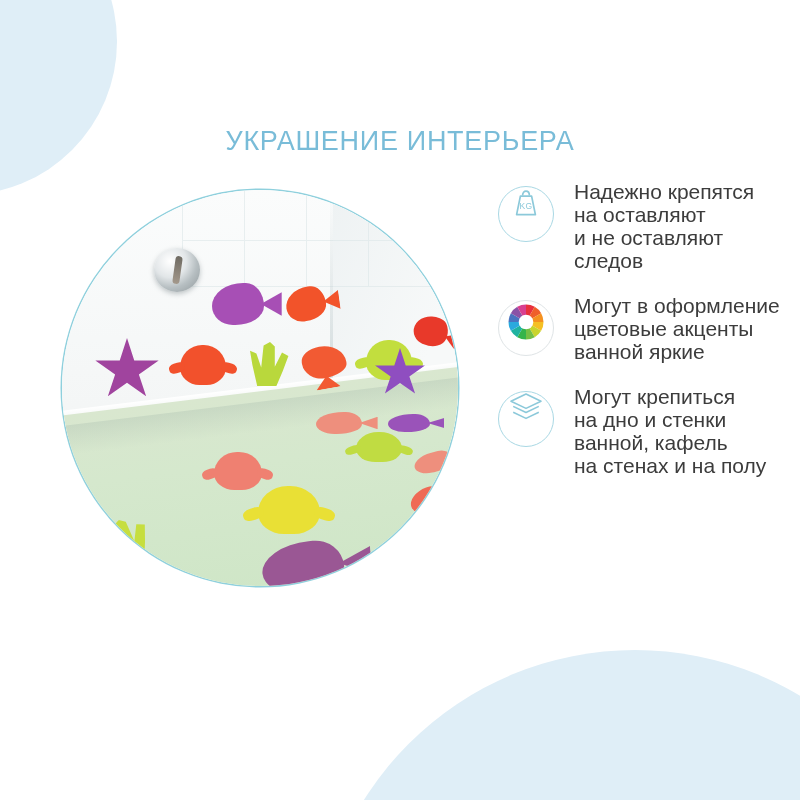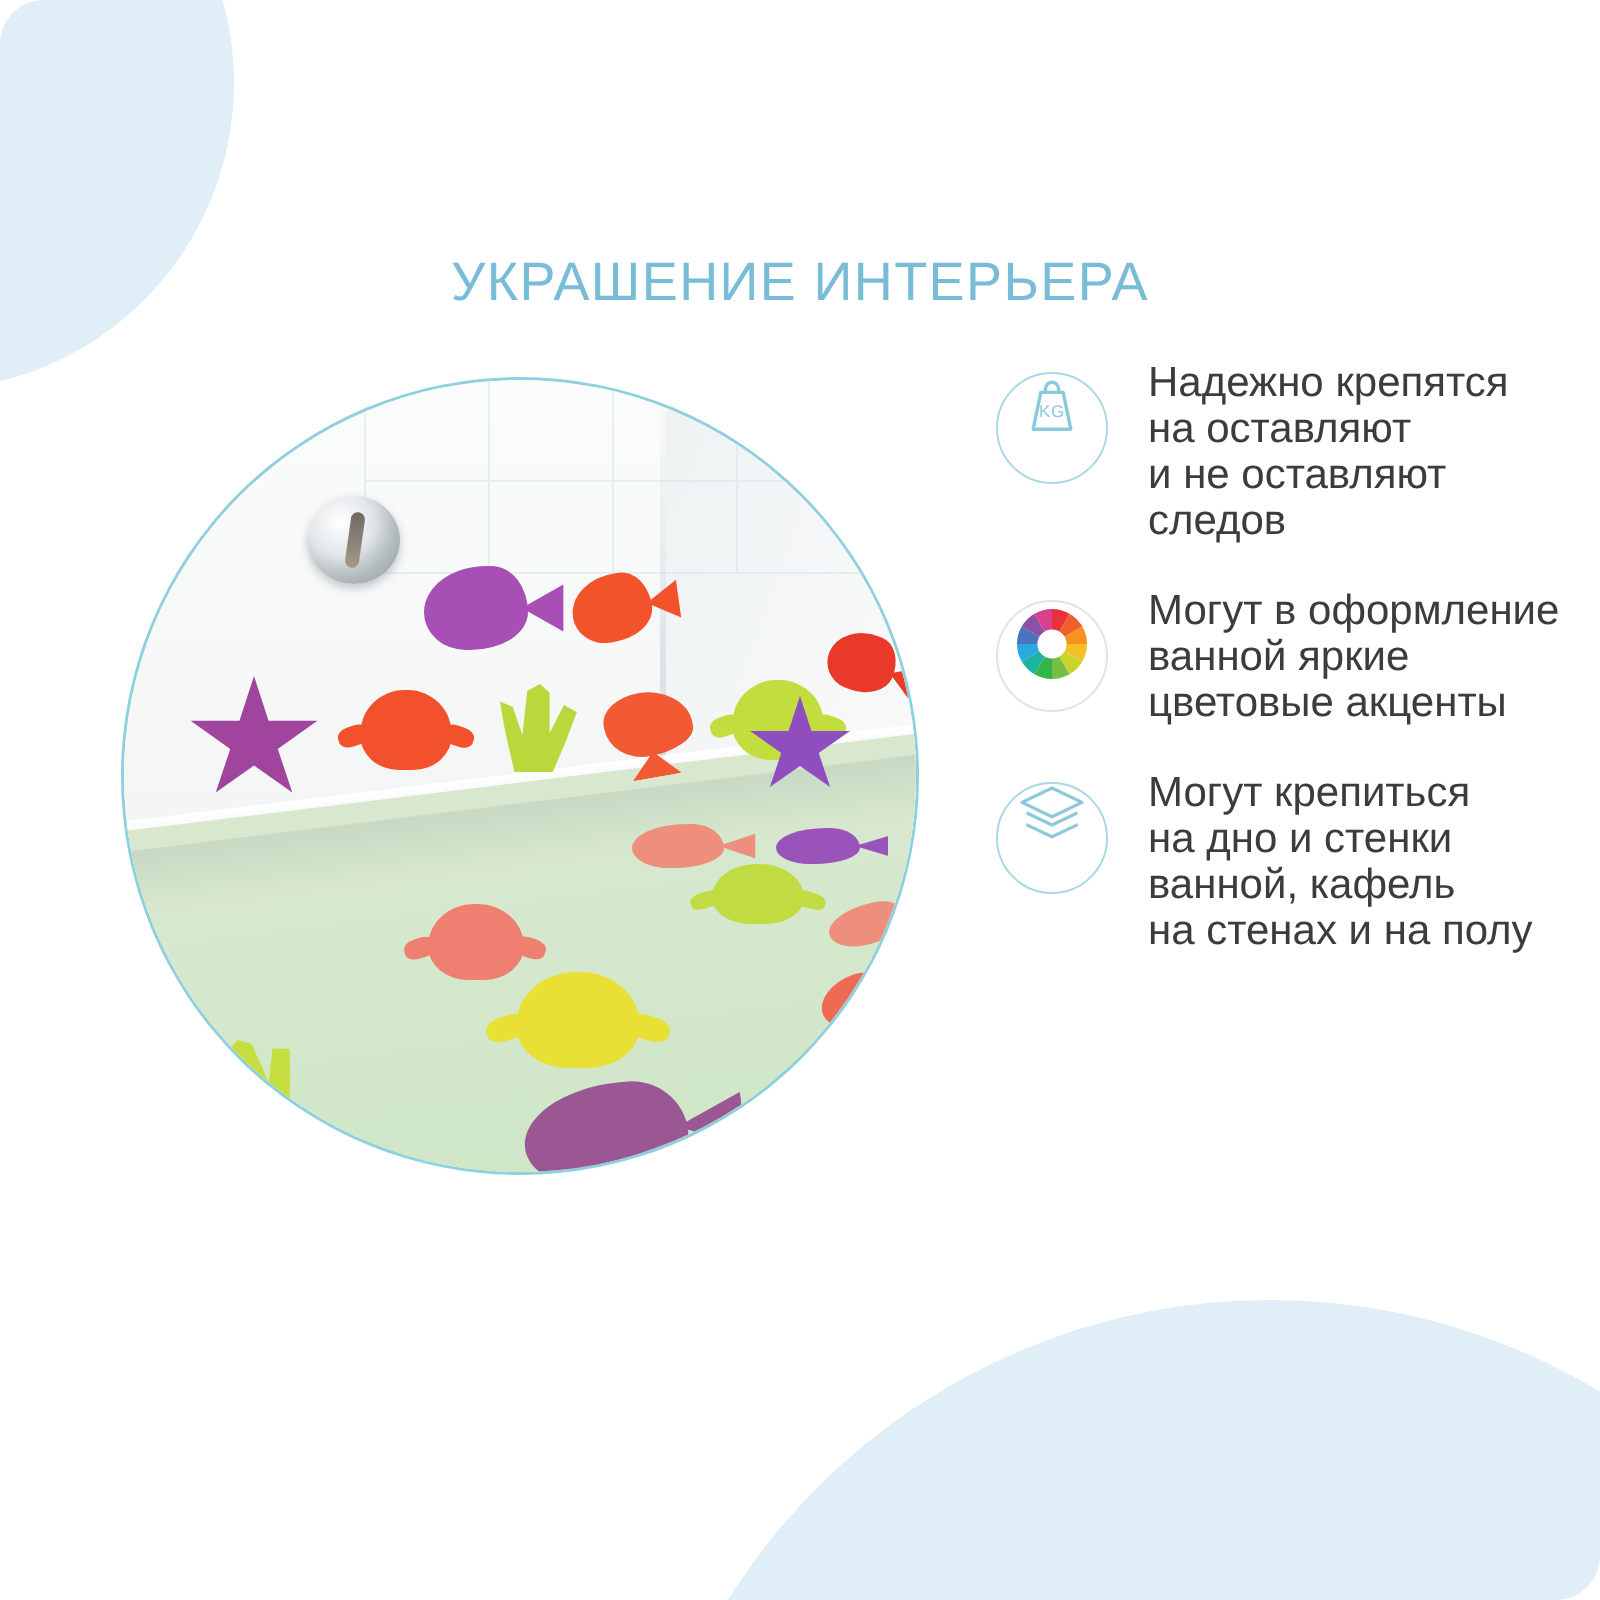--- a/index.html
+++ b/index.html
@@ -10,21 +10,20 @@
   }
   body {
     font-family: "Liberation Sans", sans-serif;
   }
   .page {
     position: relative;
     width: 800px;
     height: 800px;
     background: #ffffff;
     overflow: hidden;
-    border-radius: 22px;
   }
 
   
   .blob {
     position: absolute;
     border-radius: 50%;
     background: #dfeef7;
     pointer-events: none;
   }
   .blob-topleft {
@@ -334,22 +333,22 @@
               <path d="M21,21 L5.844555433772326,29.750000000000007 A17.5,17.5 0 0,1 3.5,21.00000000000001 Z" fill="#2aa9de"></path>
               <path d="M21,21 L3.5,21.000000000000004 A17.5,17.5 0 0,1 5.844555433772321,12.250000000000005 Z" fill="#4a73c0"></path>
               <path d="M21,21 L5.844555433772317,12.25000000000001 A17.5,17.5 0 0,1 12.249999999999993,5.844555433772328 Z" fill="#8a52a6"></path>
               <path d="M21,21 L12.249999999999993,5.844555433772328 A17.5,17.5 0 0,1 20.999999999999996,3.5 Z" fill="#d83f8f"></path>
             </g>
           <circle cx="21" cy="21" r="7.3" fill="#ffffff"></circle>
         </svg>
       </div>
       <div class="feature-text">
         <span>Могут в оформление</span>
+        <span>цветовые акценты</span>
         <span>ванной яркие</span>
-        <span>цветовые акценты</span>
       </div>
     </div>
 
     <div class="feature">
       <div class="feature-icon">
         <svg width="34" height="30" viewBox="0 0 34 30">
           <path d="M17 2 L32 9.2 L17 16.4 L2 9.2 Z" fill="none" stroke="#8cc9da" stroke-width="1.6" stroke-linejoin="round"></path>
           <path d="M4.2 14.4 L17 20.5 L29.8 14.4" fill="none" stroke="#8cc9da" stroke-width="1.6" stroke-linejoin="round"></path>
           <path d="M4.2 20.3 L17 26.4 L29.8 20.3" fill="none" stroke="#8cc9da" stroke-width="1.6" stroke-linejoin="round"></path>
         </svg>

